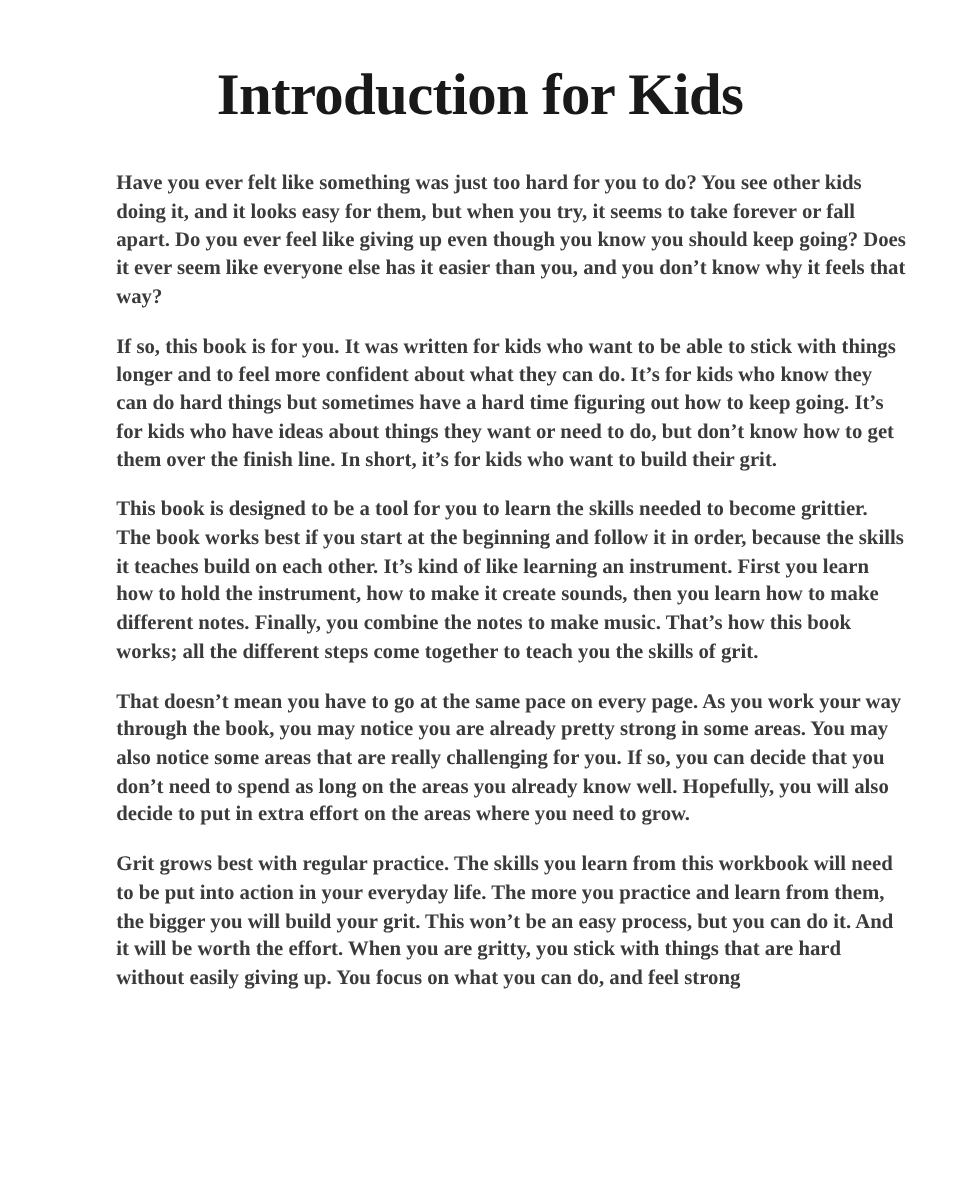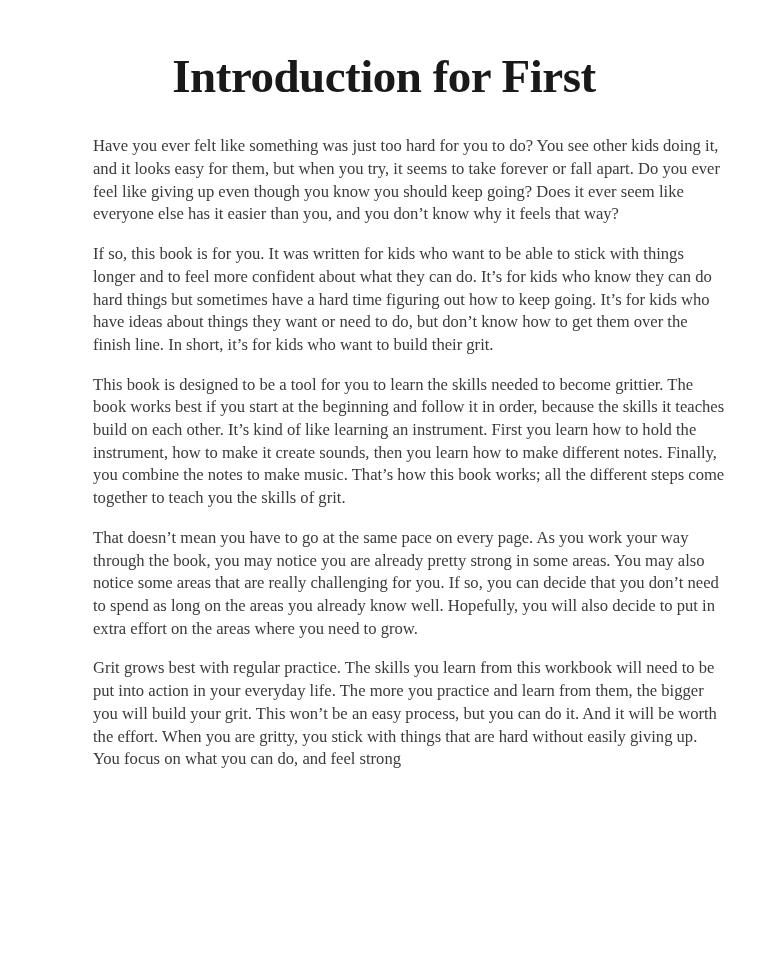--- a/index.html
+++ b/index.html
@@ -28,28 +28,29 @@
   .body-text {
     margin: 34px 43px 0 93px;
     width: 632px;
     color: #3b3b3b;
     font-size: 16.6px;
     line-height: 22.7px;
     text-align: left;
   }
   .body-text p {
     margin: 0 0 17px 0;
+    font-weight: bold;
     -webkit-font-smoothing: antialiased;
   }
 </style>
 </head>
 <body>
 
 <div class="page">
-  <h1 class="page-title">Introduction for First</h1>
+  <h1 class="page-title">Introduction for Kids</h1>
 
   <div class="body-text">
     <p>Have you ever felt like something was just too hard for you to do? You see other kids doing it, and it looks easy for them, but when you try, it seems to take forever or fall apart. Do you ever feel like giving up even though you know you should keep going? Does it ever seem like everyone else has it easier than you, and you don’t know why it feels that way?</p>
     <p>If so, this book is for you. It was written for kids who want to be able to stick with things longer and to feel more confident about what they can do. It’s for kids who know they can do hard things but sometimes have a hard time figuring out how to keep going. It’s for kids who have ideas about things they want or need to do, but don’t know how to get them over the finish line. In short, it’s for kids who want to build their grit.</p>
     <p>This book is designed to be a tool for you to learn the skills needed to become grittier. The book works best if you start at the beginning and follow it in order, because the skills it teaches build on each other. It’s kind of like learning an instrument. First you learn how to hold the instrument, how to make it create sounds, then you learn how to make different notes. Finally, you combine the notes to make music. That’s how this book works; all the different steps come together to teach you the skills of grit.</p>
     <p>That doesn’t mean you have to go at the same pace on every page. As you work your way through the book, you may notice you are already pretty strong in some areas. You may also notice some areas that are really challenging for you. If so, you can decide that you don’t need to spend as long on the areas you already know well. Hopefully, you will also decide to put in extra effort on the areas where you need to grow.</p>
     <p>Grit grows best with regular practice. The skills you learn from this workbook will need to be put into action in your everyday life. The more you practice and learn from them, the bigger you will build your grit. This won’t be an easy process, but you can do it. And it will be worth the effort. When you are gritty, you stick with things that are hard without easily giving up. You focus on what you can do, and feel strong</p>
   </div>
 </div>
 

